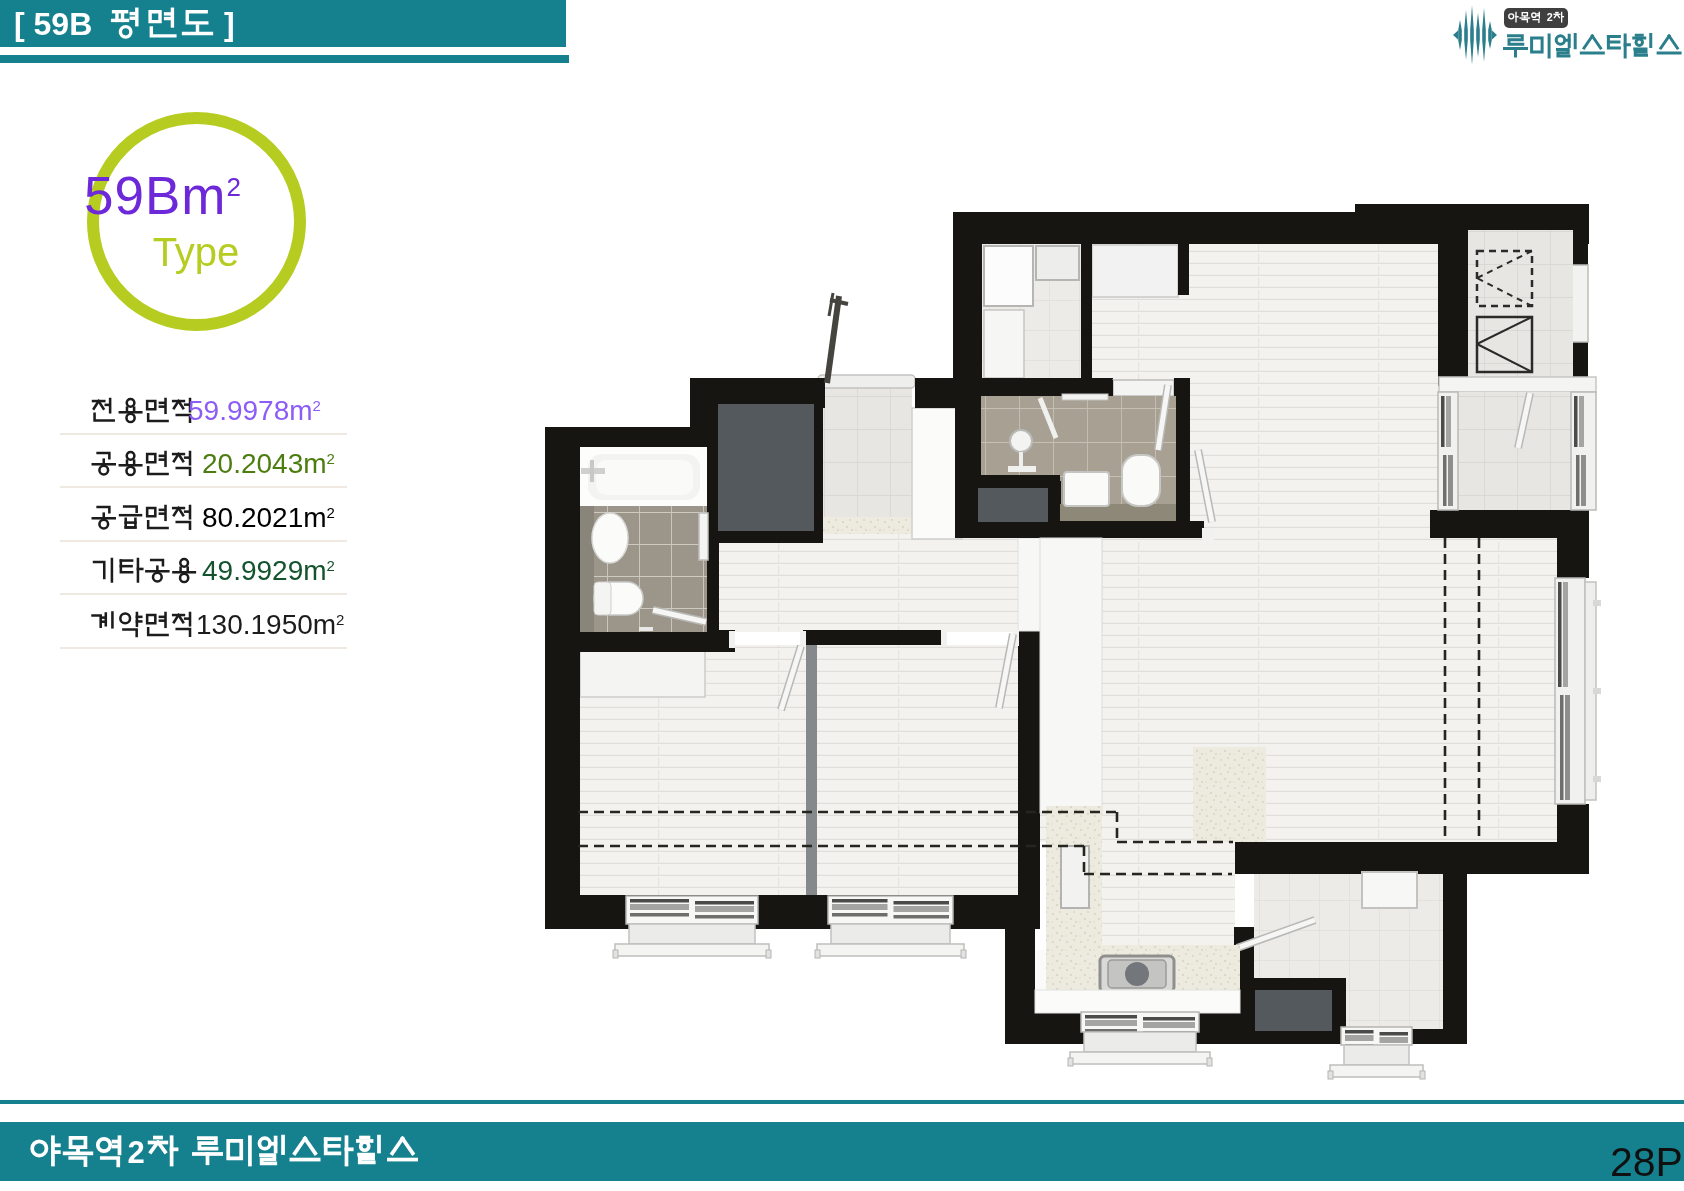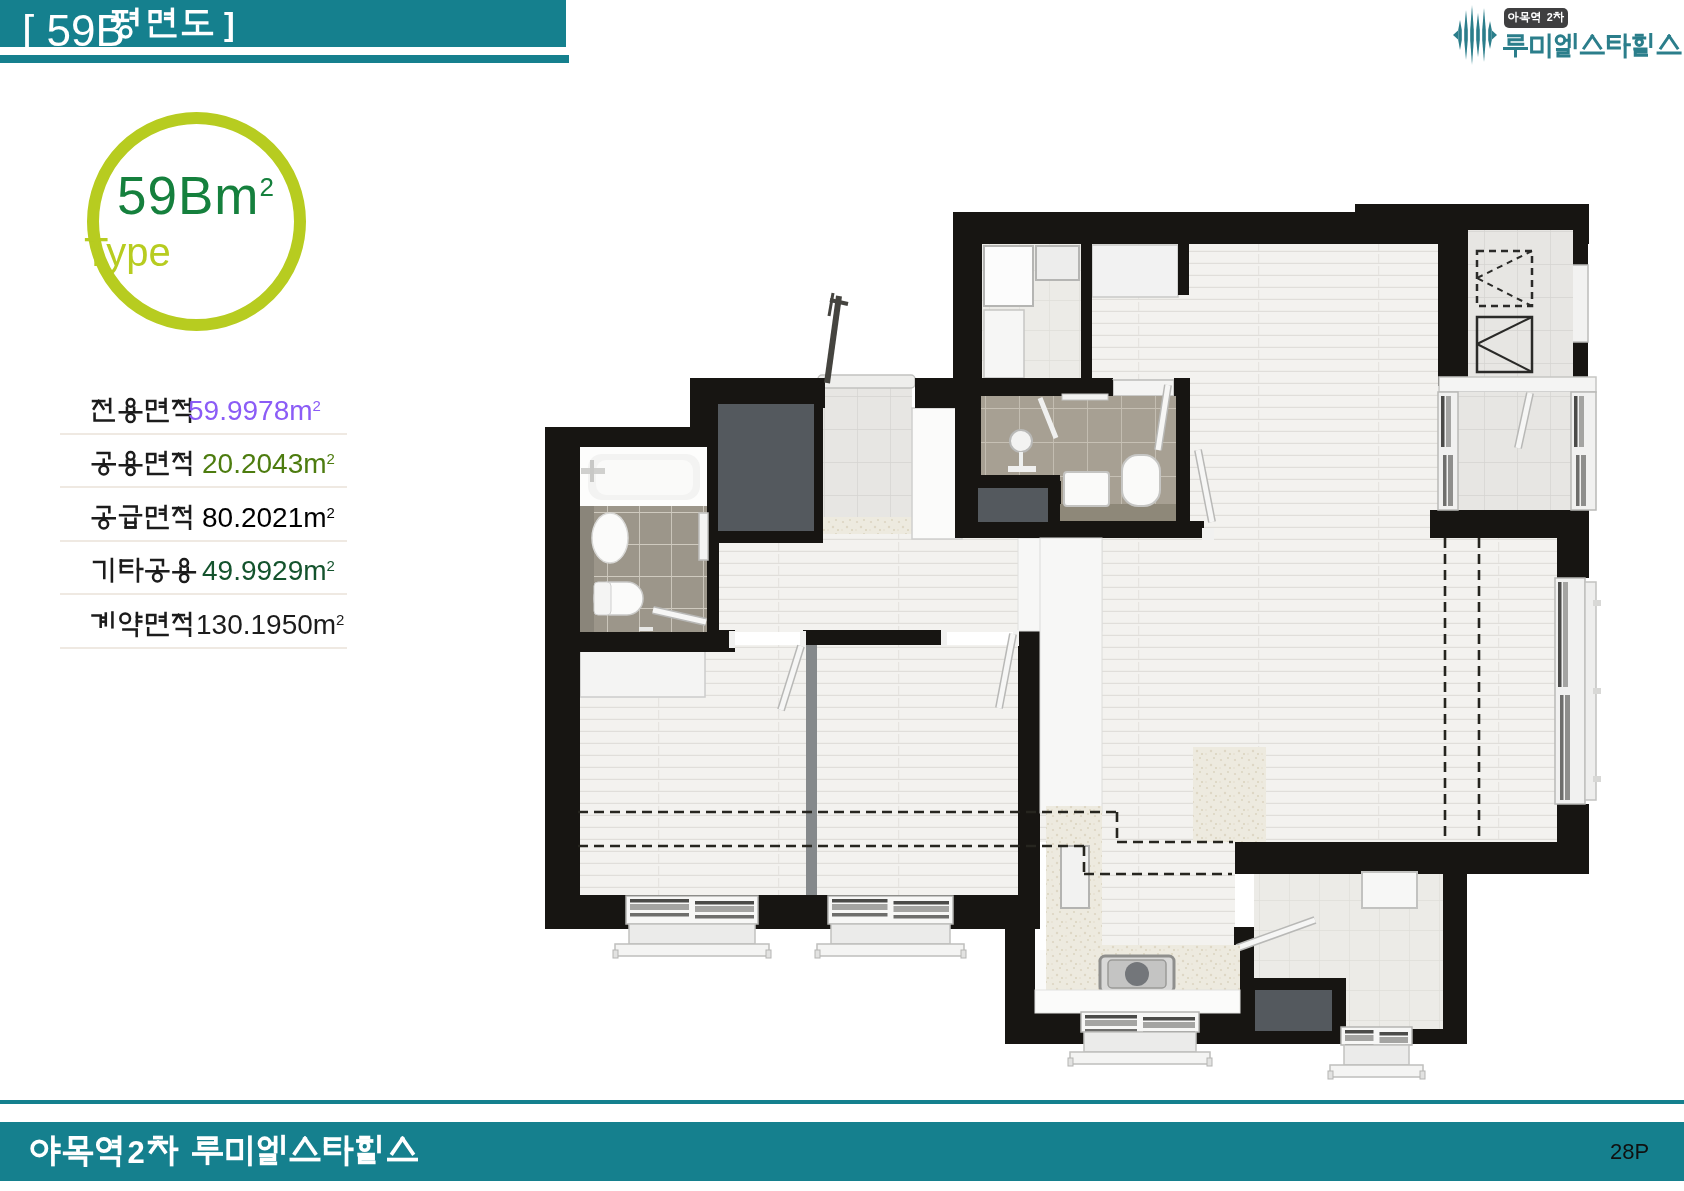--- a/index.html
+++ b/index.html
@@ -148,21 +148,21 @@
       </g>
       <g id="k-a">
         <circle cx="30" cy="40" r="23" fill="none" stroke="currentColor"></circle>
         <path d="M74 4V92" fill="none" stroke="currentColor" stroke-linecap="square"></path>
         <path d="M74 44H93" fill="none" stroke="currentColor" stroke-linecap="square"></path>
       </g>
     </defs>
   </svg>
 <div class="abs" style="left:0;top:0;width:566px;height:47px;background:#15808e"></div>
 
-<div class="abs" style="left:22px;top:6px;width:300px;height:38px;color:#fff;font-size:44px;font-weight:400">[ 59B&nbsp;</div>
+<div class="abs" style="left:14px;top:6px;width:300px;height:38px;color:#fff;font-size:32px;font-weight:700">[ 59B&nbsp;</div>
 <svg style="position:absolute;left:112px;top:8px;color:#fff;overflow:visible" stroke-width="11" width="111" height="35">
     <g transform="translate(0.0,0) scale(0.3100)">
       <use href="#k-pyeong"></use>
     </g>
     <g transform="translate(35.0,0) scale(0.3100)">
       <use href="#k-myeon"></use>
     </g>
     <g transform="translate(70.0,0) scale(0.3100)">
       <use href="#k-do"></use>
     </g>
@@ -215,22 +215,22 @@
       <use href="#k-ta"></use>
     </g>
     <g transform="translate(128.0,0) scale(0.2500)">
       <use href="#k-hil"></use>
     </g>
     <g transform="translate(153.6,0) scale(0.2500)">
       <use href="#k-seu"></use>
     </g>
   </svg>
 <div class="abs" style="left:87px;top:112px;width:219px;height:219px;border:12.5px solid #b7cc20;border-radius:50%;box-sizing:border-box"></div>
-<div class="abs" style="left:84px;top:165px;width:224px;text-align:center;color:#15803d;font-size:53px;font-weight:400;letter-spacing:1px">59Bm<span style="font-size:26px;vertical-align:18px">2</span></div>
-<div class="abs" style="left:84px;top:230px;width:224px;text-align:left;color:#b7cc20;font-size:40px;">Type</div>
+<div class="abs" style="left:84px;top:165px;width:224px;color:#6d28d9;font-size:53px;font-weight:400;letter-spacing:1px">59Bm<span style="font-size:26px;vertical-align:18px">2</span></div>
+<div class="abs" style="left:84px;top:230px;width:224px;text-align:center;color:#b7cc20;font-size:40px;">Type</div>
 
 <svg style="position:absolute;left:91px;top:398px;color:#1c1c1c;overflow:visible" stroke-width="10" width="113" height="29">
     <g transform="translate(0.0,0) scale(0.2550)">
       <use href="#k-jeon"></use>
     </g>
     <g transform="translate(26.8,0) scale(0.2550)">
       <use href="#k-yong"></use>
     </g>
     <g transform="translate(53.6,0) scale(0.2550)">
       <use href="#k-myeon"></use>
@@ -672,12 +672,12 @@
     <g transform="translate(292.0,0) scale(0.3100)">
       <use href="#k-ta"></use>
     </g>
     <g transform="translate(324.5,0) scale(0.3100)">
       <use href="#k-hil"></use>
     </g>
     <g transform="translate(357.0,0) scale(0.3100)">
       <use href="#k-seu"></use>
     </g>
   </svg>
-<div class="abs" style="left:1610px;top:1139px;color:#101010;font-size:22px">28P</div>
+<div class="abs" style="left:1610px;top:1139px;color:#101010;font-size:41px">28P</div>
 </body></html>

